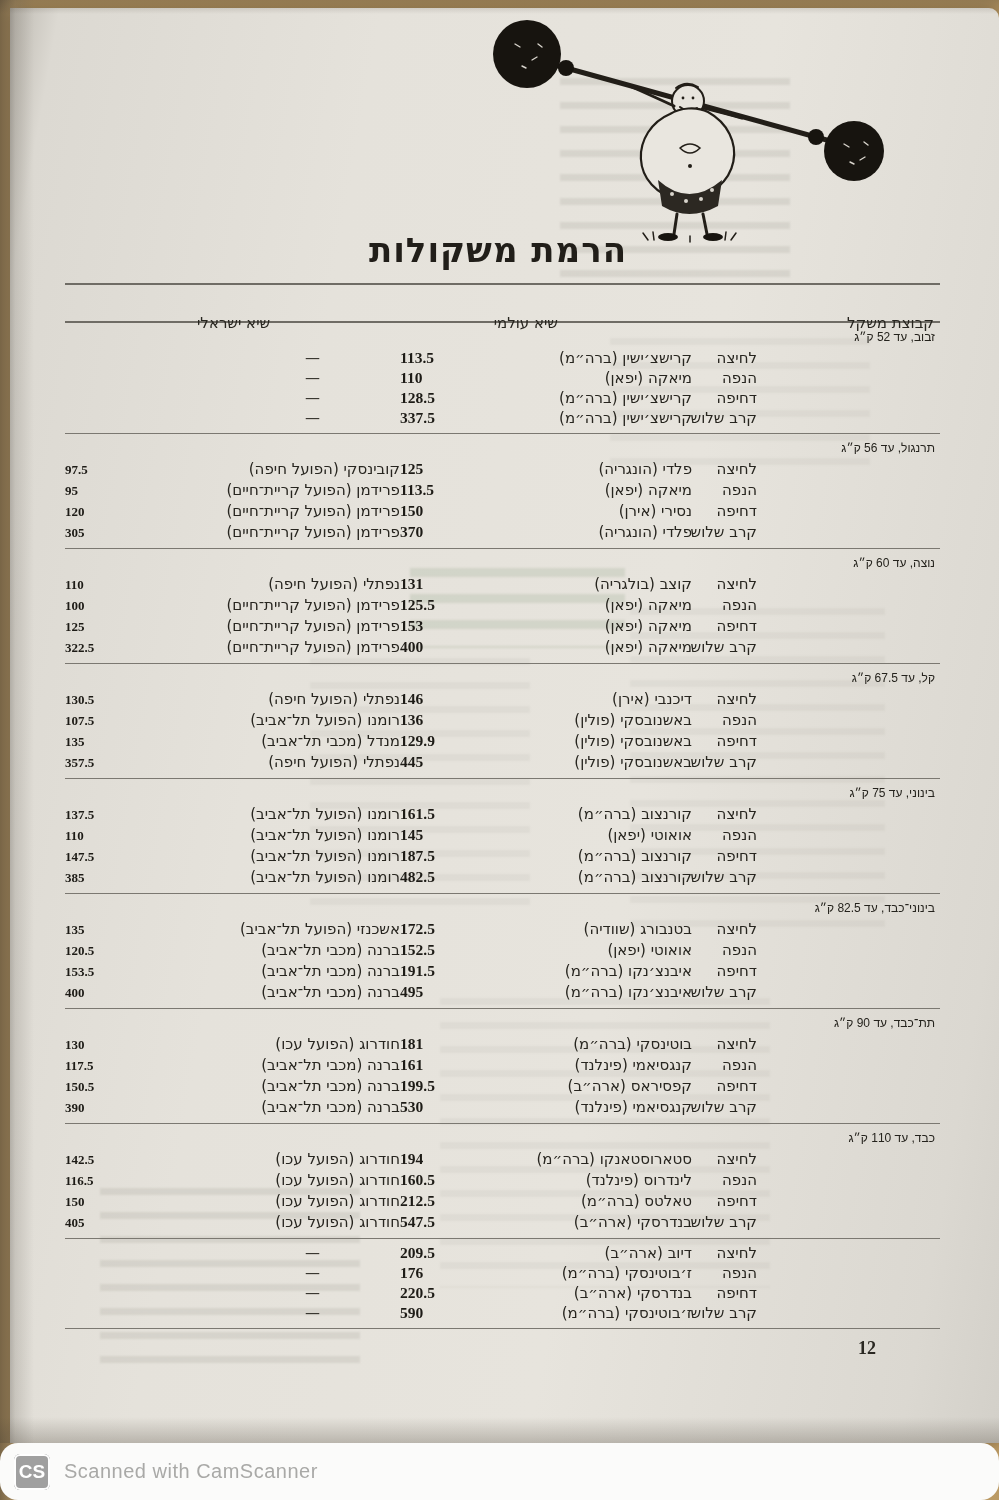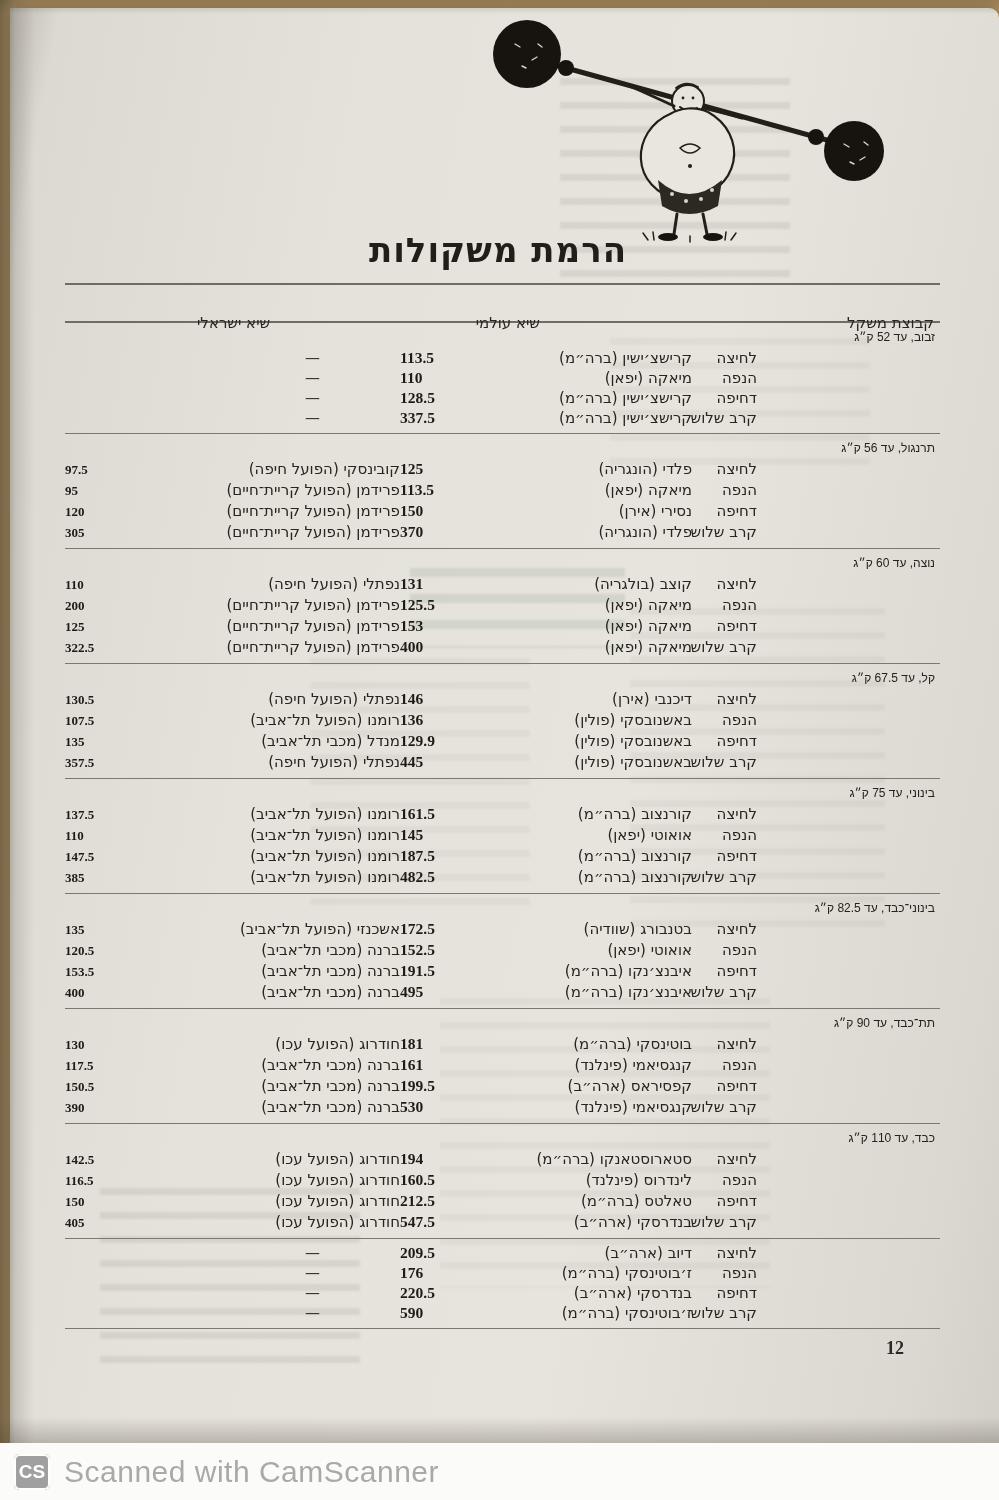--- a/index.html
+++ b/index.html
@@ -45,61 +45,62 @@
 
   
   .records { position:absolute; left:55px; top:275px; width:875px; direction:rtl; color:#27251f; }
   .thead {
     position:relative; height:40px;
     border-top:2px solid #6f6c65; border-bottom:2px solid #6f6c65;
     font-family:"DejaVu Sans",sans-serif; font-size:15px;
   }
   .thead span { position:absolute; top:9px; white-space:nowrap;margin-top:20px; }
   .th-group  { right:6px; }
-  .th-world  { right:400px; }
+  .th-world  { right:382px; }
   .th-israel { left:132px; }
 
   .section { padding:4px 0 5px; border-bottom:1px solid #7b7871; }
   .cat-title {
     font-family:Liberation Sans, sans-serif; font-size:12px; line-height:21px;
     font-weight:400; white-space:nowrap; padding-right:5px; color:#25231d;
   }
   .row {
     display:grid; grid-template-columns:248px 232px 60px 255px 80px;
     line-height:20px; font-size:15px; align-items:baseline;
   }
   .cell { white-space:nowrap; font-family:"DejaVu Sans",sans-serif; }
   .lift          { text-align:right; padding-right:183px; overflow:visible; }
   .world         { text-align:right; }
   .world_kg      { text-align:left; direction:ltr; font-family:"Liberation Serif","DejaVu Serif",serif; font-weight:700; font-size:15.5px; color:#1d1b16; }
   .israel        { text-align:right; padding-left:10px; }
   .israel_kg     { text-align:left; direction:ltr; font-family:"Liberation Serif","DejaVu Serif",serif; font-weight:700; font-size:13px; color:#1d1b16; }
   .israel.dash   { text-align:left; padding-left:160px; color:#3a3831; }
 
   .page-number {
-    position:absolute; left:876px; top:1330px;
+    position:absolute; left:848px; top:1330px;
     font-family:"Liberation Serif","DejaVu Serif",serif; font-weight:700; font-size:18px; color:#2a2822;
   }
 
   
   .cartoon { position:absolute; left:470px; top:0; width:410px; height:245px; }
 
   
   .scan-bar {
     position:absolute; left:0; right:0; bottom:0; height:57px; background:#fbfbfa;
     display:flex; align-items:center; gap:14px; padding-left:14px;
     font-family:"Liberation Sans","DejaVu Sans",sans-serif;
+    border-radius:18px;
   }
   .cs-logo {
     width:36px; height:36px; border-radius:6px; background:#a0a0a0;
     color:#ffffff; font-weight:700; font-size:19px;
     display:flex; align-items:center; justify-content:center;
     box-shadow:inset 0 0 0 2px #ffffff, inset 0 0 0 4px #a0a0a0;
   }
-  .scan-text { color:#a9a9a7; font-size:30px; letter-spacing:.5px; }
+  .scan-text { color:#a9a9a7; font-size:20px; letter-spacing:.5px; }
 </style>
 </head>
 <body>
 
 <div class="page">
 
   <div class="smudge" style="left:550px;top:70px;width:230px;height:200px;"></div>
   <div class="smudge light" style="left:600px;top:330px;width:260px;height:130px;"></div>
   <div class="smudge green" style="left:400px;top:560px;width:215px;height:80px;"></div>
   <div class="smudge light" style="left:620px;top:600px;width:255px;height:330px;"></div>
@@ -239,21 +240,21 @@
               <span class="cell world">קוצב (בולגריה)</span>
               <span class="cell world_kg">131</span>
               <span class="cell israel">נפתלי (הפועל חיפה)</span>
               <span class="cell israel_kg">110</span>
             </div>
             <div class="row">
               <span class="cell lift">הנפה</span>
               <span class="cell world">מיאקה (יפאן)</span>
               <span class="cell world_kg">125.5</span>
               <span class="cell israel">פרידמן (הפועל קריית־חיים)</span>
-              <span class="cell israel_kg">200</span>
+              <span class="cell israel_kg">100</span>
             </div>
             <div class="row">
               <span class="cell lift">דחיפה</span>
               <span class="cell world">מיאקה (יפאן)</span>
               <span class="cell world_kg">153</span>
               <span class="cell israel">פרידמן (הפועל קריית־חיים)</span>
               <span class="cell israel_kg">125</span>
             </div>
             <div class="row">
               <span class="cell lift">קרב שלוש</span>

